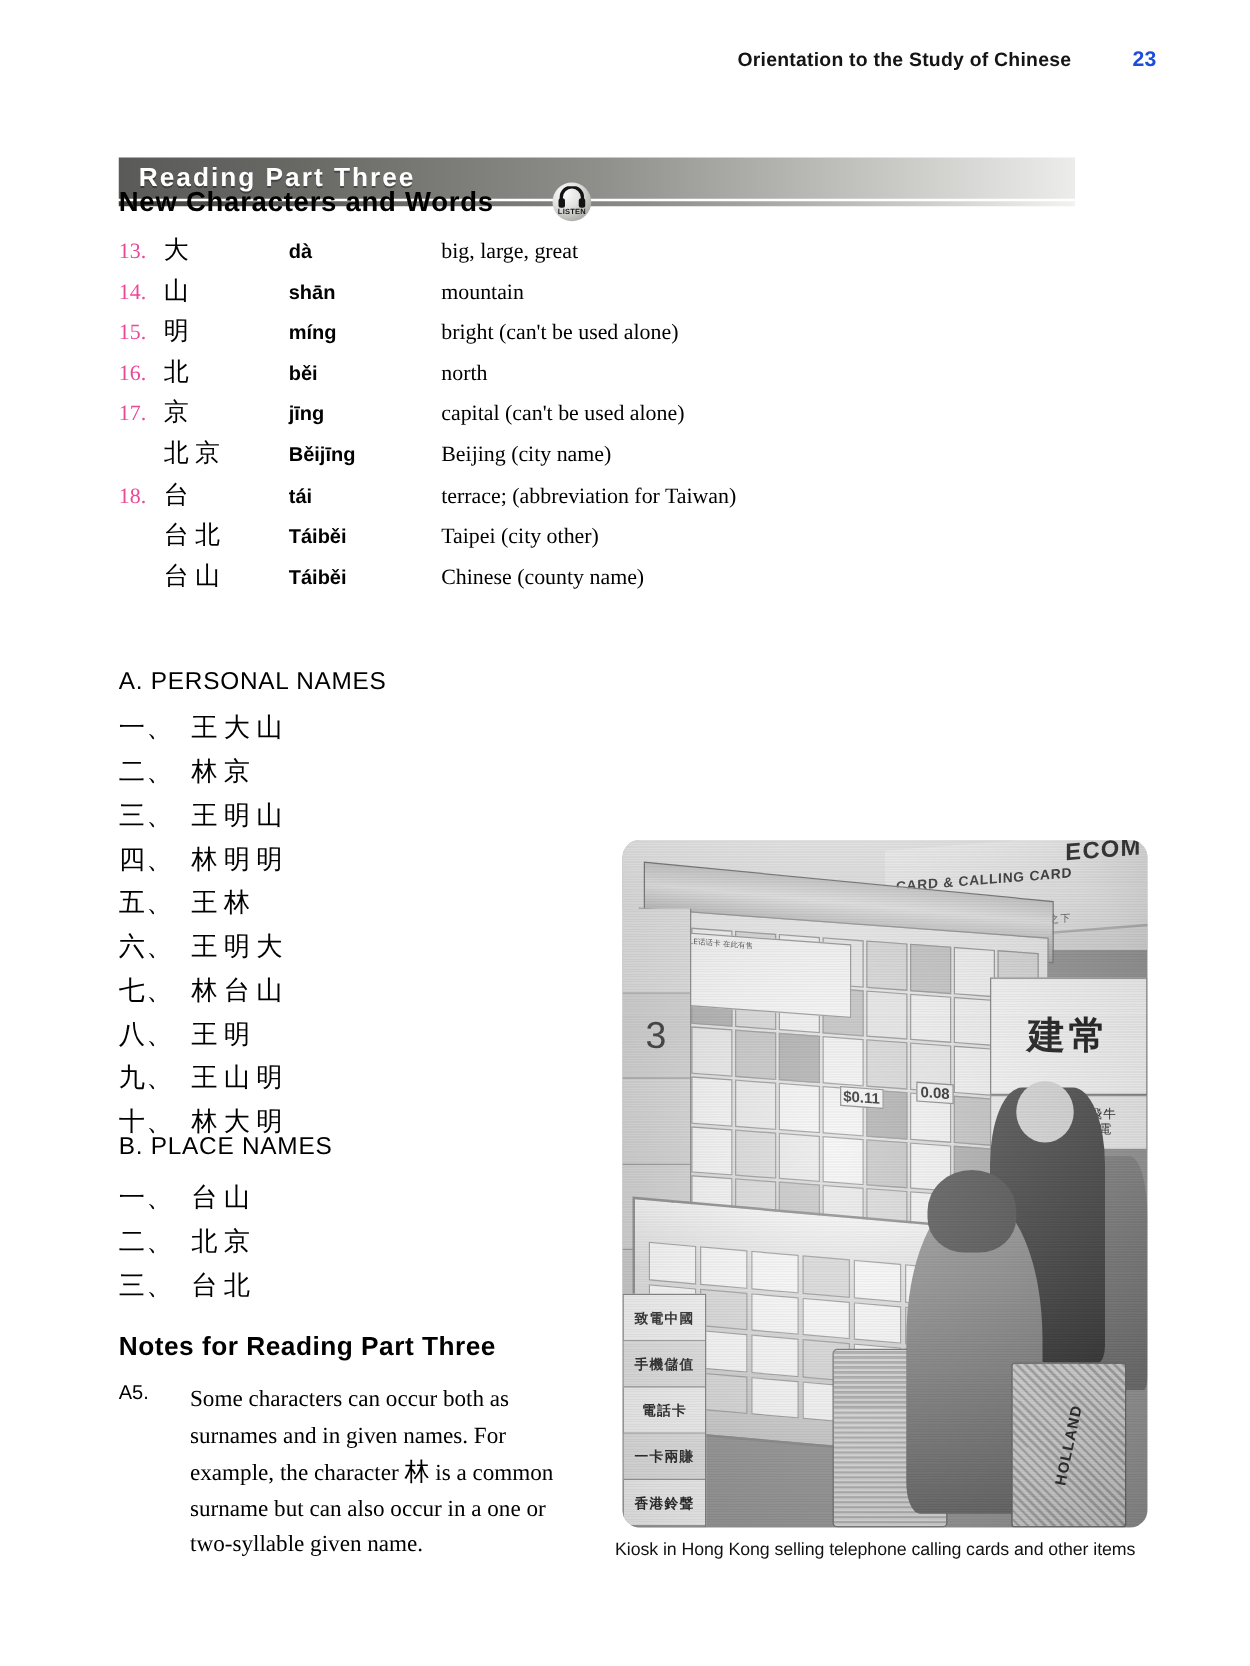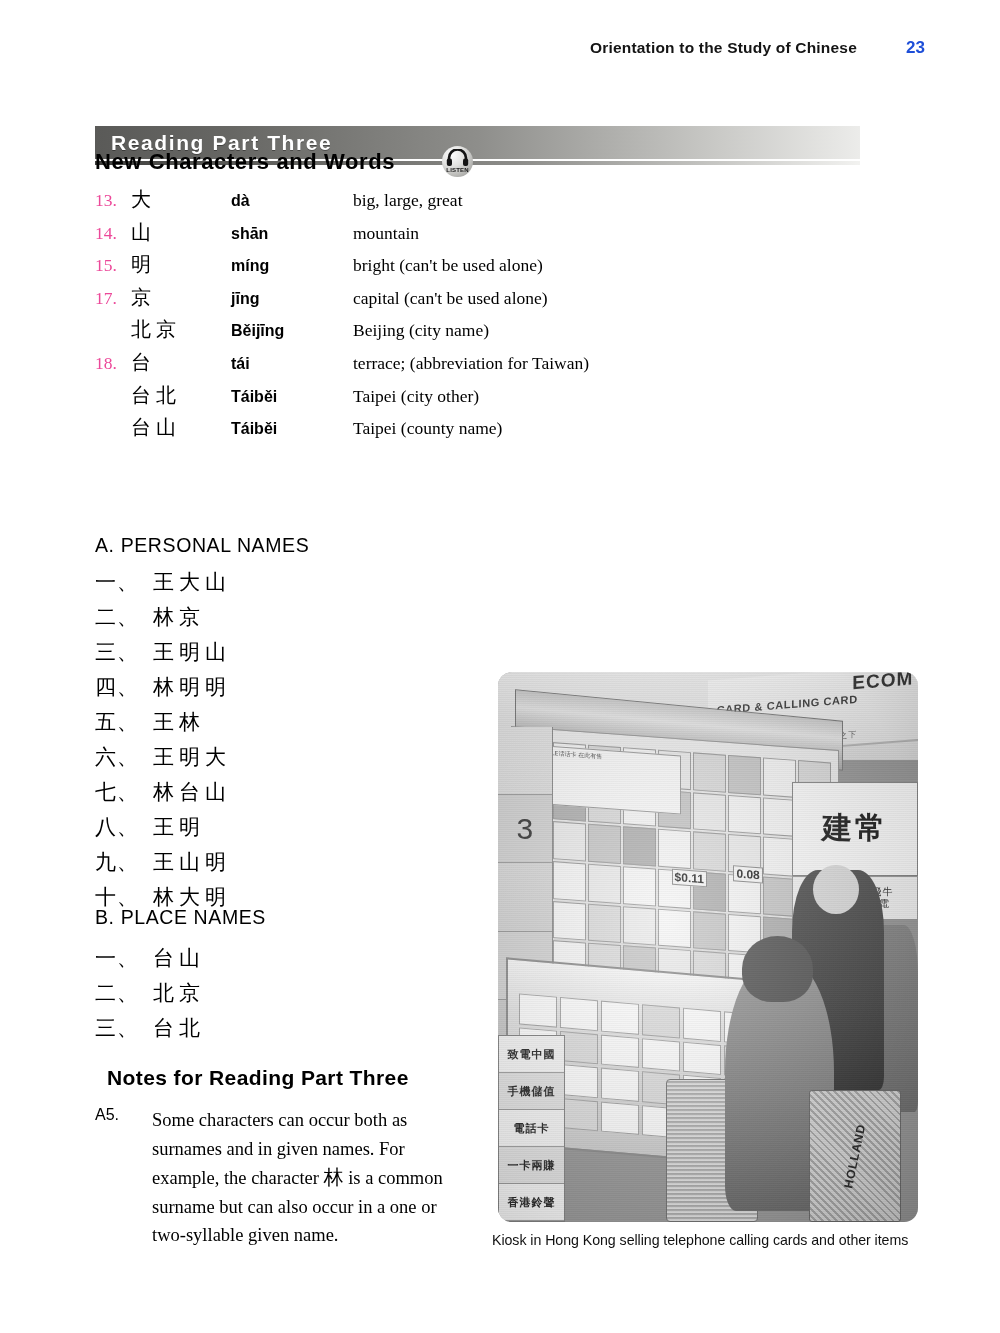--- a/index.html
+++ b/index.html
@@ -185,21 +185,20 @@
   
   .notes-head {
     position: absolute;
     left: 95px;
     top: 1066px;
     font-family: "Liberation Sans", sans-serif;
     font-weight: 700;
     font-size: 21px;
     letter-spacing: .4px;
     color: #000;
-    margin-left: 12px;
   }
   .note {
     position: absolute;
     left: 95px;
     top: 1106px;
     width: 380px;
     display: flex;
   }
   .note-tag {
     width: 57px;
@@ -479,20 +478,26 @@
       <span class="v-pin">shān</span>
       <span class="v-def">mountain</span>
     </div>
     <div class="vrow">
       <span class="v-num">15.</span>
       <span class="v-han">明</span>
       <span class="v-pin">míng</span>
       <span class="v-def">bright (can't be used alone)</span>
     </div>
     <div class="vrow">
+      <span class="v-num">16.</span>
+      <span class="v-han">北</span>
+      <span class="v-pin">běi</span>
+      <span class="v-def">north</span>
+    </div>
+    <div class="vrow">
       <span class="v-num">17.</span>
       <span class="v-han">京</span>
       <span class="v-pin">jīng</span>
       <span class="v-def">capital (can't be used alone)</span>
     </div>
     <div class="vrow">
       <span class="v-num"></span>
       <span class="v-han">北京</span>
       <span class="v-pin">Běijīng</span>
       <span class="v-def">Beijing (city name)</span>
@@ -506,21 +511,21 @@
     <div class="vrow">
       <span class="v-num"></span>
       <span class="v-han">台北</span>
       <span class="v-pin">Táiběi</span>
       <span class="v-def">Taipei (city other)</span>
     </div>
     <div class="vrow">
       <span class="v-num"></span>
       <span class="v-han">台山</span>
       <span class="v-pin">Táiběi</span>
-      <span class="v-def">Taipei (county name)</span>
+      <span class="v-def">Chinese (county name)</span>
     </div>
   </div>
 
 
   <div class="h3" style="left:95px; top:534px;">A. PERSONAL NAMES</div>
 
   <div class="namelist" style="top:568px;">
     <div class="nrow">
       <span class="n-idx">一、</span>
       <span class="n-txt">王大山</span>

